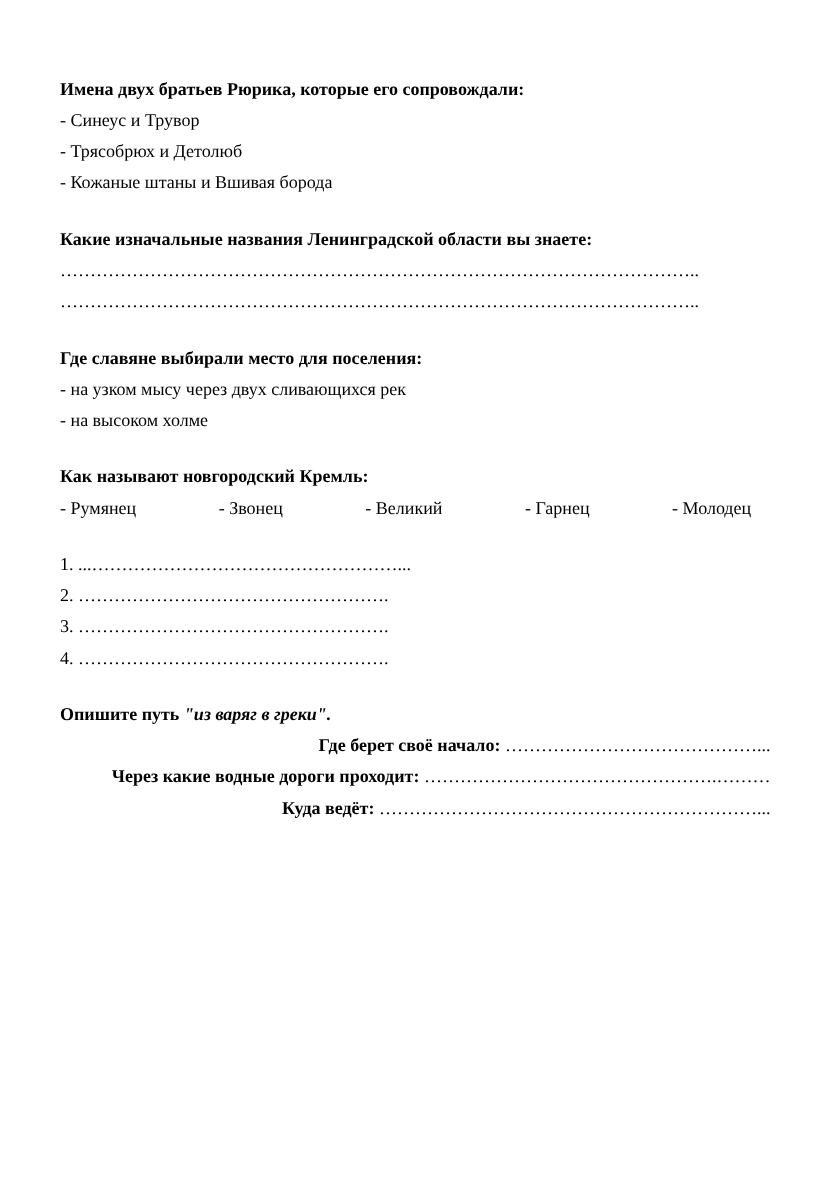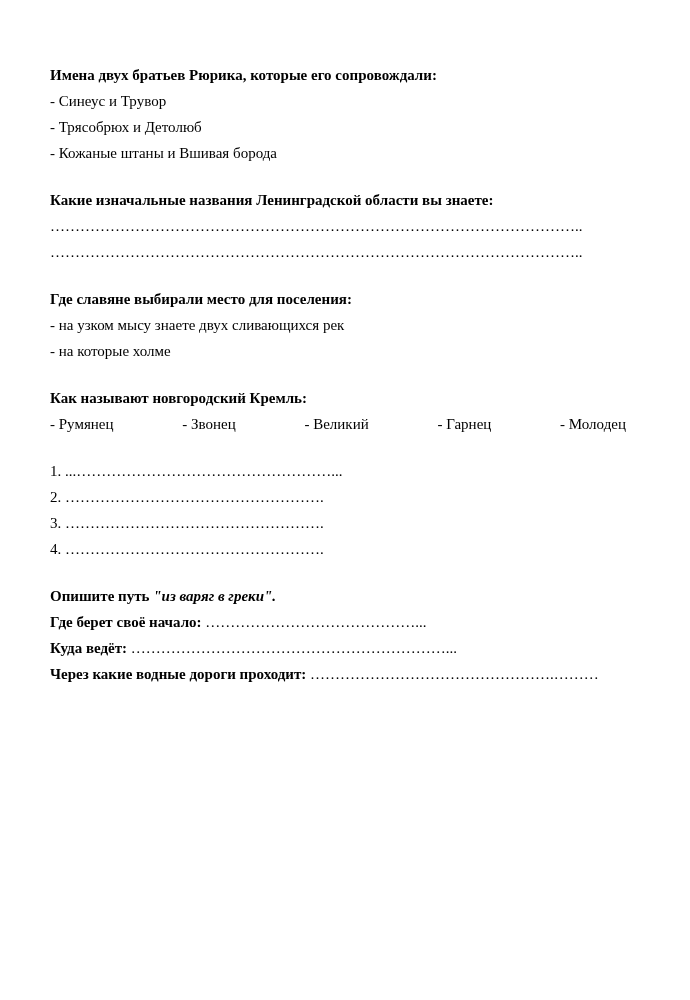--- a/index.html
+++ b/index.html
@@ -22,21 +22,21 @@
   .inline-options {
     display: flex;
     justify-content: space-between;
     width: 576px;
     line-height: 26px;
     font-family: Liberation Serif, serif;
   }
   .inline-options span { white-space: nowrap; }
   .italic { font-style: italic; }
   .bold { font-weight: bold; }
-  .field { font-weight: normal; }
+  .field { font-weight: normal; text-align: right; }
 </style>
 </head>
 <body>
 
 <div class="page">
 
   <section class="section">
     <p class="heading">Имена двух братьев Рюрика, которые его сопровождали:</p>
     <p class="option">- Синеус и Трувор</p>
     <p class="option">- Трясобрюх и Детолюб</p>
@@ -44,22 +44,22 @@
   </section>
 
   <section class="section">
     <p class="heading">Какие изначальные названия Ленинградской области вы знаете:</p>
     <p class="dotline">……………………………………………………………………………………………..</p>
     <p class="dotline">……………………………………………………………………………………………..</p>
   </section>
 
   <section class="section">
     <p class="heading">Где славяне выбирали место для поселения:</p>
-    <p class="option">- на узком мысу знаете двух сливающихся рек</p>
-    <p class="option">- на которые холме</p>
+    <p class="option">- на узком мысу через двух сливающихся рек</p>
+    <p class="option">- на высоком холме</p>
   </section>
 
   <section class="section">
     <p class="heading">Как называют новгородский Кремль:</p>
     <div class="inline-options">
       <span>- Румянец</span>
       <span>- Звонец</span>
       <span>- Великий</span>
       <span>- Гарнец</span>
       <span>- Молодец</span>
@@ -71,17 +71,17 @@
     <p class="dotline">1. ...……………………………………………...</p>
     <p class="dotline">2. …………………………………………….</p>
     <p class="dotline">3. …………………………………………….</p>
     <p class="dotline">4. …………………………………………….</p>
   </section>
 
 
   <section class="section">
     <p class="heading"><span>Опишите путь </span><span class="italic">"из варяг в греки".</span></p>
     <p class="field"><span class="bold">Где берет своё начало: </span><span>……………………………………...</span></p>
+    <p class="field"><span class="bold">Через какие водные дороги проходит: </span><span>………………………………………….………</span></p>
     <p class="field"><span class="bold">Куда ведёт: </span><span>………………………………………………………...</span></p>
-    <p class="field"><span class="bold">Через какие водные дороги проходит: </span><span>………………………………………….………</span></p>
   </section>
 
 </div>
 
 </body></html>

